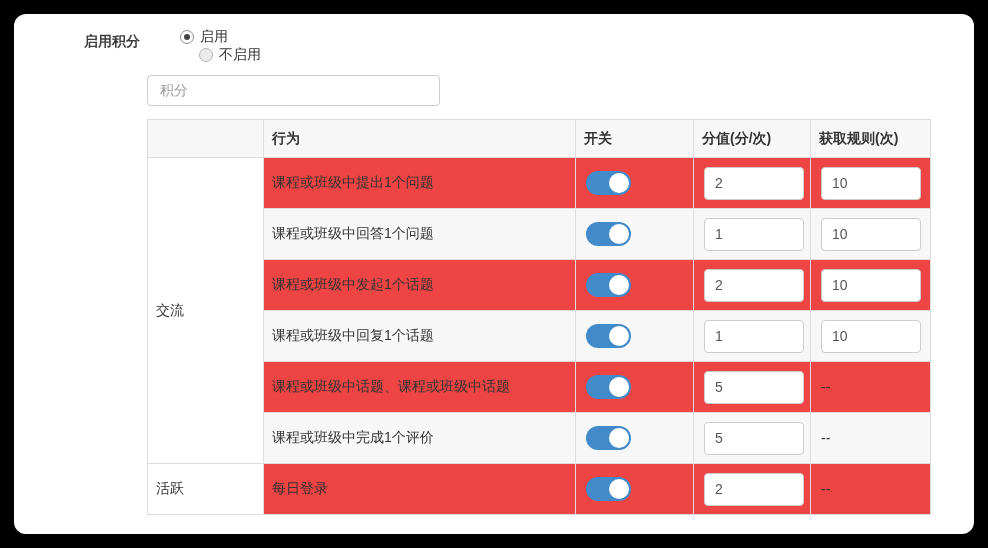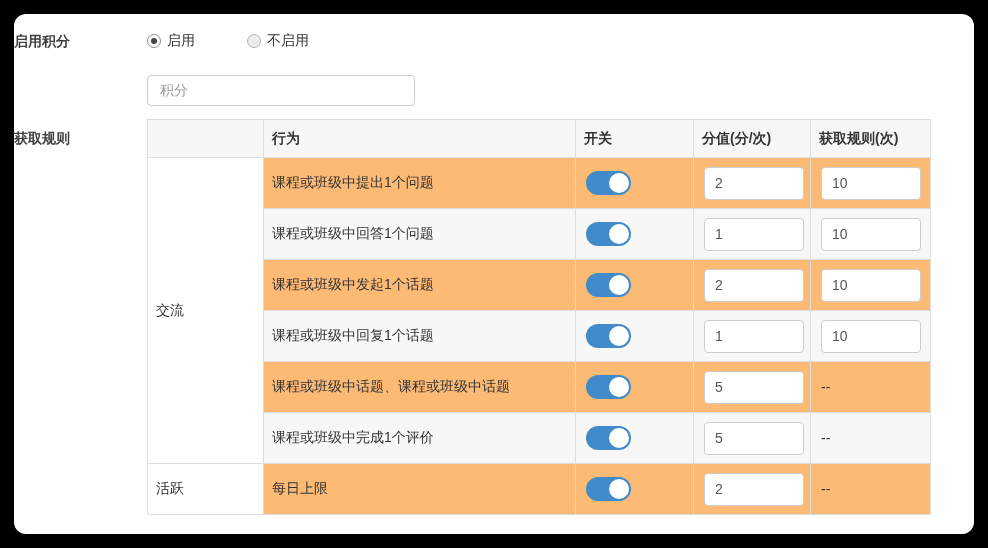--- a/index.html
+++ b/index.html
@@ -10,60 +10,60 @@
     font-family:"Liberation Sans","DejaVu Sans",sans-serif;
     overflow:hidden;
   }
   .panel{
     position:absolute;left:14px;top:14px;width:960px;height:520px;
     background:#fff;border-radius:12px;
   }
   
   .field-label{
     position:absolute;left:0;width:126px;
-    text-align:left;font-size:14px;font-weight:bold;color:#404040;
+    text-align:right;font-size:14px;font-weight:bold;color:#404040;
     line-height:20px;
   }
   .lbl-enable{top:17px;}
   .lbl-title{top:65px;}
   .lbl-rules{top:114px;}
 
   
-  .radio-group{position:absolute;left:133px;top:14px;height:26px;display:flex;align-items:center;}
+  .radio-group{position:absolute;left:133px;top:14px;height:26px;display:flex;align-items:center;flex-direction:column;}
   .radio-option{display:flex;align-items:center;}
   .radio-option + .radio-option{margin-left:52px;justify-content:space-between;}
   .radio{
     width:14px;height:14px;border-radius:50%;box-sizing:border-box;
     border:1px solid #8e8e8e;background:#fdfdfd;position:relative;display:inline-block;
   }
   .radio.checked::after{
     content:"";position:absolute;left:3px;top:3px;width:6px;height:6px;
     border-radius:50%;background:#434343;
   }
   .radio.unchecked{background:#ececec;border-color:#b3b3b3;}
   .radio-label{margin-left:6px;font-size:14px;color:#333;}
 
   
   .title-input{
-    position:absolute;left:133px;top:61px;width:268px;height:31px;
+    position:absolute;left:133px;top:61px;width:293px;height:31px;
     box-sizing:border-box;border:1px solid #ccc;border-radius:4px;
     padding:0 12px;font-size:14px;color:#999;outline:none;
     font-family:"Liberation Sans","DejaVu Sans",sans-serif;
   }
 
   
   .table-wrap{position:absolute;left:133px;top:105px;border-radius:27px;}
   table{border-collapse:collapse;table-layout:fixed;width:783px;}
   th,td{
     border:1px solid #ddd;box-sizing:border-box;
     padding:0 8px;font-size:14px;color:#333;text-align:left;
     vertical-align:middle;
   }
   th{height:38px;background:#f7f7f7;font-weight:bold;}
-  td{height:51px;background:#fdba74;}
+  td{height:51px;background:#ef4444;}
   tbody tr:nth-child(even) td{background:#f7f7f7;}
   td.group-cell{background:#fff !important;}
 
   .toggle{
     width:45px;height:24px;border-radius:12px;background:#428bca;
     position:relative;margin-left:2px;cursor:pointer;
   }
   .toggle .knob{
     position:absolute;right:2px;top:2px;width:20px;height:20px;
     border-radius:50%;background:#fff;display:block;
@@ -88,21 +88,20 @@
       <span class="radio-label">启用</span>
     </span>
     <span class="radio-option">
       <span class="radio unchecked"></span>
       <span class="radio-label">不启用</span>
     </span>
   </div>
 
   <input class="title-input" type="text" value="积分" style="">
 
-  <div class="field-label lbl-rules">获取规则</div>
 
   <div class="table-wrap">
     <table>
       <colgroup>
         <col style="width:116px">
           <col style="width:312px">
           <col style="width:118px">
           <col style="width:117px">
           <col style="width:120px">
       </colgroup>
@@ -172,21 +171,21 @@
           <td>
               <div class="toggle">
                 <span class="knob"></span>
               </div>
             </td>
           <td><input class="cell-input" type="text" value="5" style=""></td>
           <td><span class="limit-text">--</span></td>
         </tr>
         <tr>
           <td class="group-cell">活跃</td>
-          <td>每日上限</td>
+          <td>每日登录</td>
           <td>
               <div class="toggle">
                 <span class="knob"></span>
               </div>
             </td>
           <td><input class="cell-input" type="text" value="2" style=""></td>
           <td><span class="limit-text">--</span></td>
         </tr>
       </tbody>
     </table>

